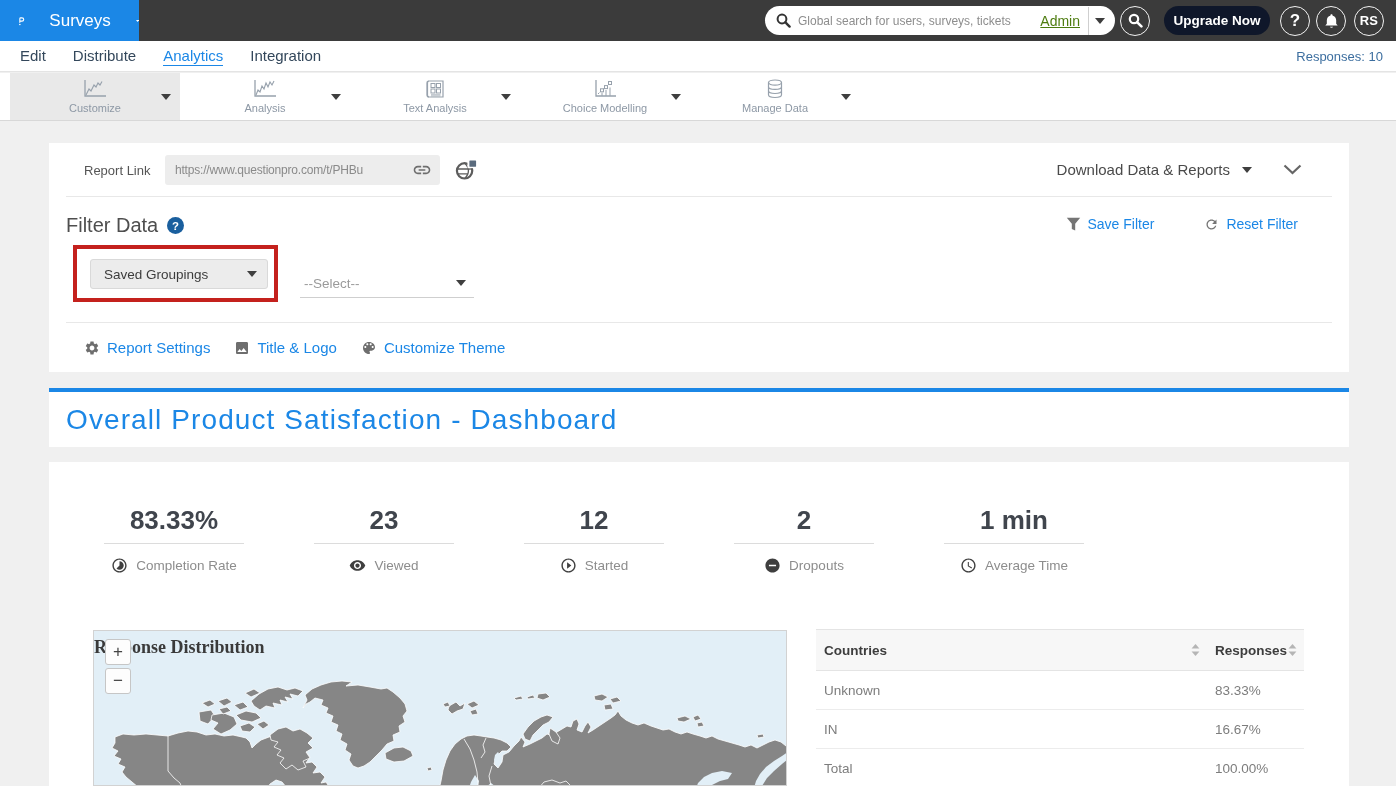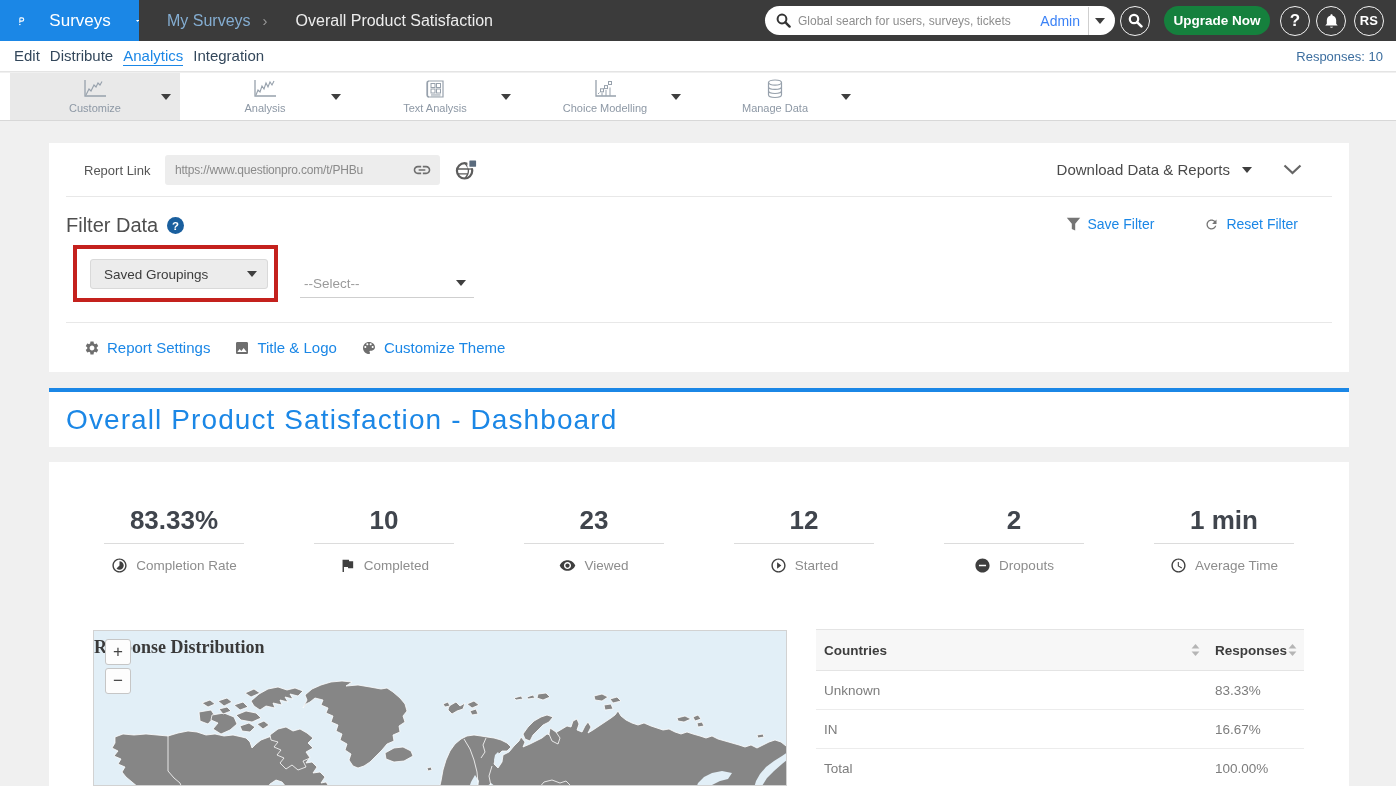--- a/index.html
+++ b/index.html
@@ -18,33 +18,33 @@
   .breadcrumb { display:flex; align-items:center; margin-left:28px; gap:12px; font-size:16px; }
   .crumb-parent { color:#84add1; cursor:pointer; }
   .crumb-sep { color:#9a9a9a; font-size:15px; }
   .crumb-current { color:#ededed; margin-left:16px; }
   .topbar-right { margin-left:auto; display:flex; align-items:center; margin-right:12px; }
   .search-pill { width:350px; height:29px; background:#fff; border-radius:15px; display:flex; align-items:center; padding:0 10px 0 11px; }
   .search-pill .sicon { width:15px; height:15px; color:#333; flex:0 0 auto; margin-right:7px; }
   .search-pill input { border:none; outline:none; flex:0 0 auto; width:216px; font-size:12px; color:#444; font-family:inherit; background:transparent; min-width:0; }
   .pill-spacer { flex:1 1 auto; }
   .search-pill input::placeholder { color:#8d8d8d; }
-  .search-scope { font-size:14px; color:#3b82f6; padding:0 8px 0 6px; cursor:pointer; }
+  .search-scope { font-size:14px; color:#4d7c0f; padding:0 8px 0 6px; cursor:pointer;text-decoration:underline; }
   .scope-divider { width:1px; height:28px; background:#cfcfcf; }
   .scope-caret { padding:0 0 0 6px; cursor:pointer; display:flex; align-items:center; }
   .circle-btn { width:30px; height:30px; border-radius:50%; border:1.6px solid #f2f2f2; display:flex; align-items:center; justify-content:center; color:#fff; cursor:pointer; flex:0 0 auto; }
   .cb-search { margin-left:5px; }
-  .upgrade-btn { height:29px; border-radius:15px; background:#15803d; color:#fff; font-weight:bold; font-size:13.5px; border:none; padding:0; margin-left:14px; cursor:pointer; font-family:inherit; width:106px; }
+  .upgrade-btn { height:29px; border-radius:15px; background:#0f172a; color:#fff; font-weight:bold; font-size:13.5px; border:none; padding:0; margin-left:14px; cursor:pointer; font-family:inherit; width:106px; }
   .cb-help { margin-left:10px; font-weight:bold; font-size:17px; }
   .cb-bell { margin-left:6px; }
   .cb-avatar { margin-left:8px; font-weight:bold; font-size:13px; letter-spacing:.2px; }
 
   
   .navrow { position:absolute; top:41px; left:0; width:100%; height:31px; background:#fff; border-bottom:1px solid #e4e4e4; display:flex; align-items:center; }
-  .nav-items { display:flex; align-items:center; margin-left:14px; gap:10px; }
+  .nav-items { display:flex; align-items:center; margin-left:20px; gap:27px; }
   .nav-item { font-size:15px; color:#33475b; cursor:pointer; padding-bottom:1px; }
   .nav-item.active { color:#1b87e6; border-bottom:1px solid #1b87e6; }
   .nav-responses { margin-left:auto; margin-right:13px; font-size:13px; color:#3c6e9f; }
 
   
   .toolbar { position:absolute; top:73px; left:0; width:100%; height:48px; background:#fff; border-bottom:1px solid #d8d8d8; display:flex; padding-left:10px; }
   .tool-item { width:170px; height:47px; position:relative; display:flex; flex-direction:column; align-items:center; justify-content:center; cursor:pointer; }
   .tool-item.active { background:#e9e9e9; }
   .tool-icon { width:26px; height:20px; color:#97a1ac; }
   .tool-icon svg { display:block; width:100%; height:100%; }
@@ -133,25 +133,20 @@
         <path d="M9.5 20.5 L9.5 8.5 Q9.5 5.5 12.5 5.5 L16.5 5.5 Q22.5 5.5 22.5 11 Q22.5 16.5 16.5 16.5 L12 16.5" fill="none" stroke="#fff" stroke-width="3.7" stroke-linecap="round"></path>
         <circle cx="9.5" cy="27.5" r="2.6" fill="#fff"></circle>
       </svg>
       <span class="product-name">Surveys</span>
       <span class="caret logo-caret">
           <svg viewBox="0 0 10 6">
             <path d="M0 0h10L5 6z" fill="#fff"></path>
           </svg>
         </span>
     </div>
-    <div class="breadcrumb">
-      <span class="crumb-parent">My Surveys</span>
-      <span class="crumb-sep">›</span>
-      <span class="crumb-current">Overall Product Satisfaction</span>
-    </div>
     <div class="topbar-right">
       <div class="search-pill">
         <svg class="sicon" viewBox="0 0 15 15">
             <circle cx="6" cy="6" r="4.4" fill="none" stroke="currentColor" stroke-width="2"></circle>
             <path d="M9.4 9.4 L13.6 13.6" stroke="currentColor" stroke-width="2.4" stroke-linecap="round"></path>
           </svg>
         <input type="text" placeholder="Global search for users, surveys, tickets" style="">
         <span class="pill-spacer"></span>
           <span class="search-scope">Admin</span>
         <span class="scope-divider"></span>
@@ -387,32 +382,20 @@
           <div class="stat-label-row">
             <span class="stat-icon">
                 <svg viewBox="0 0 24 24">
                   <path d="M16.24 7.76C15.07 6.59 13.54 6 12 6v6l-4.24 4.24c2.34 2.34 6.14 2.34 8.49 0 2.34-2.34 2.34-6.14-.01-8.48zM12 2C6.48 2 2 6.48 2 12s4.48 10 10 10 10-4.48 10-10S17.52 2 12 2zm0 18c-4.42 0-8-3.58-8-8s3.58-8 8-8 8 3.58 8 8-3.58 8-8 8z" fill="currentColor"></path>
                 </svg>
               </span>
             <span class="stat-label">Completion Rate</span>
           </div>
         </div>
 
-        <div class="stat">
-          <span class="stat-value">10</span>
-          <div class="stat-line"></div>
-          <div class="stat-label-row">
-            <span class="stat-icon">
-                <svg viewBox="0 0 24 24">
-                  <path d="M14.4 6L14 4H5v17h2v-7h5.6l.4 2h7V6z" fill="currentColor"></path>
-                </svg>
-              </span>
-            <span class="stat-label">Completed</span>
-          </div>
-        </div>
 
         <div class="stat">
           <span class="stat-value">23</span>
           <div class="stat-line"></div>
           <div class="stat-label-row">
             <span class="stat-icon">
                 <svg viewBox="0 0 24 24">
                   <path d="M12 4.5C7 4.5 2.73 7.61 1 12c1.73 4.39 6 7.5 11 7.5s9.27-3.11 11-7.5c-1.73-4.39-6-7.5-11-7.5zM12 17c-2.76 0-5-2.24-5-5s2.24-5 5-5 5 2.24 5 5-2.24 5-5 5zm0-8c-1.66 0-3 1.34-3 3s1.34 3 3 3 3-1.34 3-3-1.34-3-3-3z" fill="currentColor"></path>
                 </svg>
               </span>

